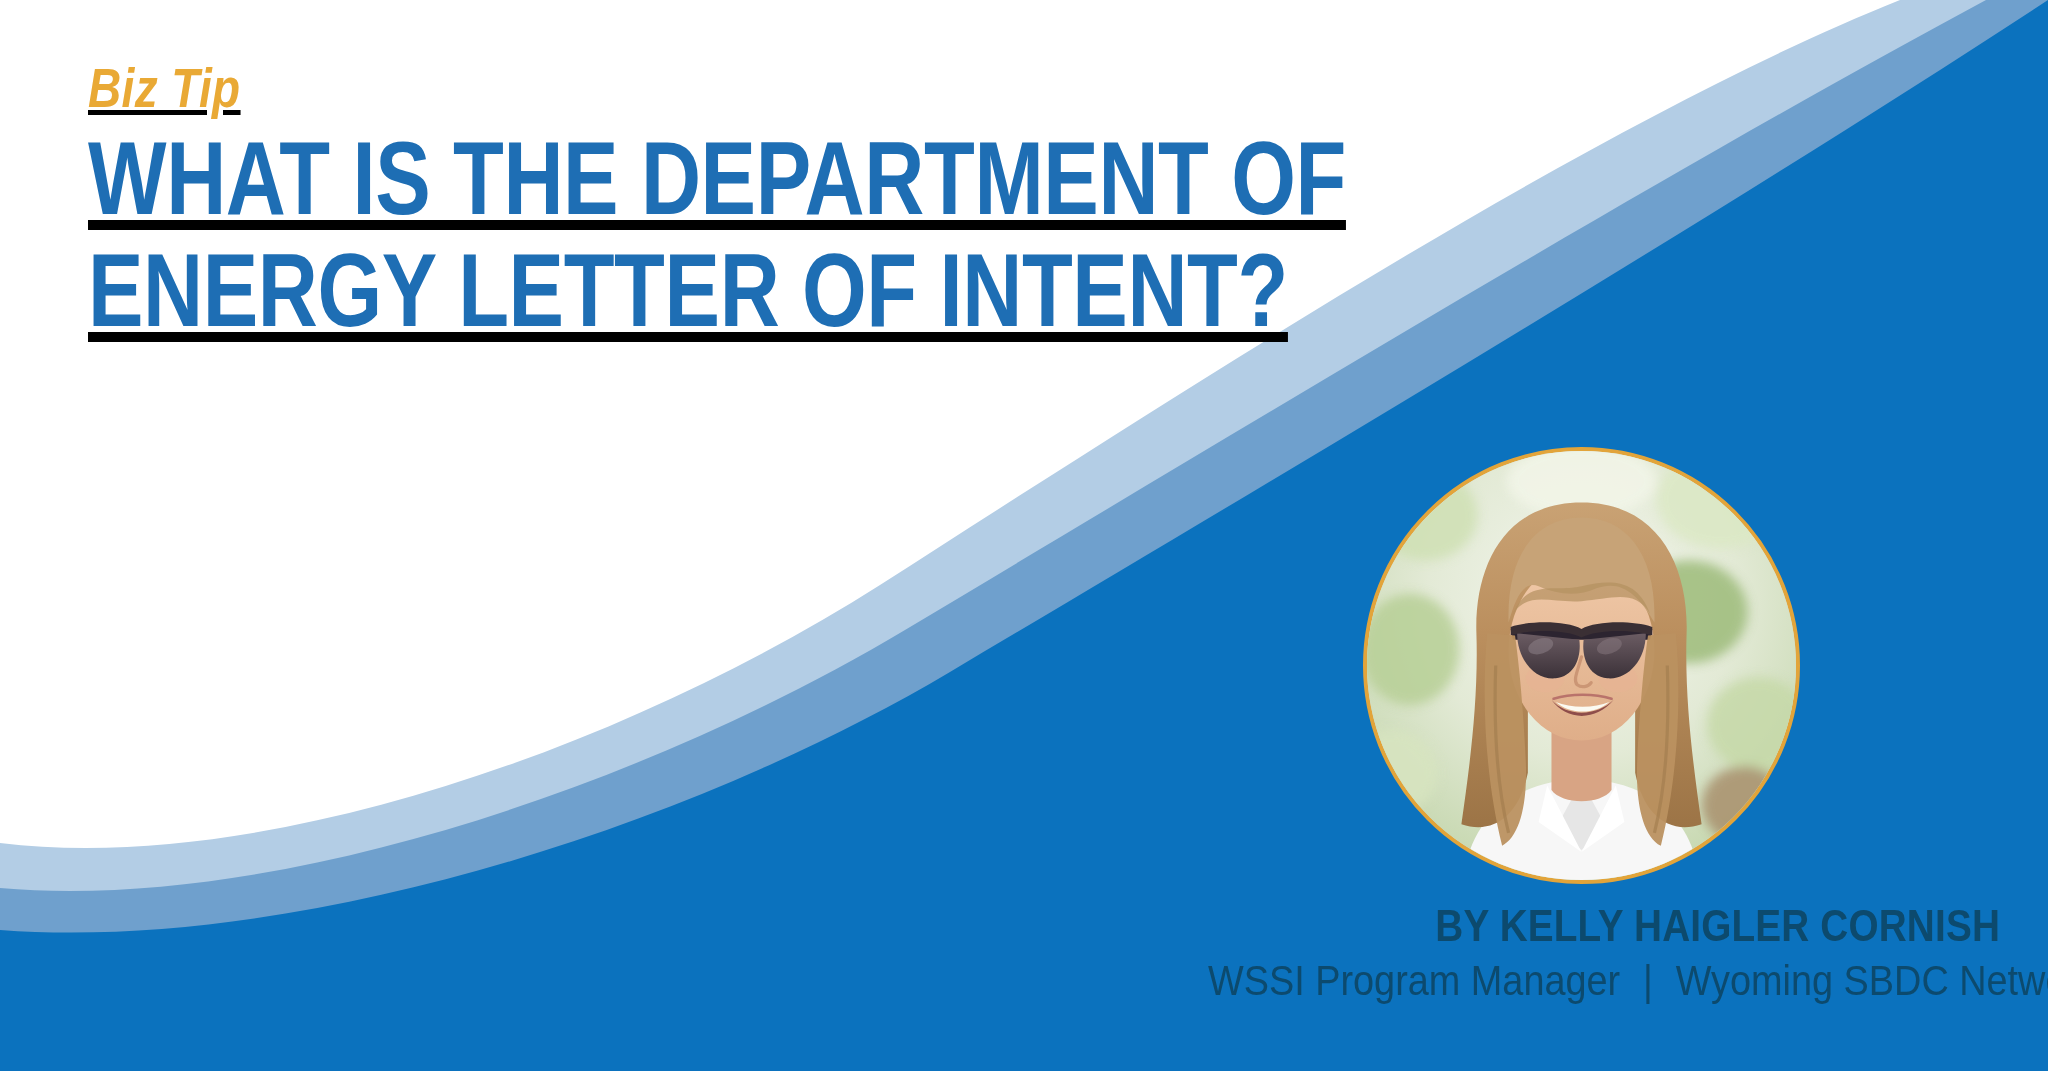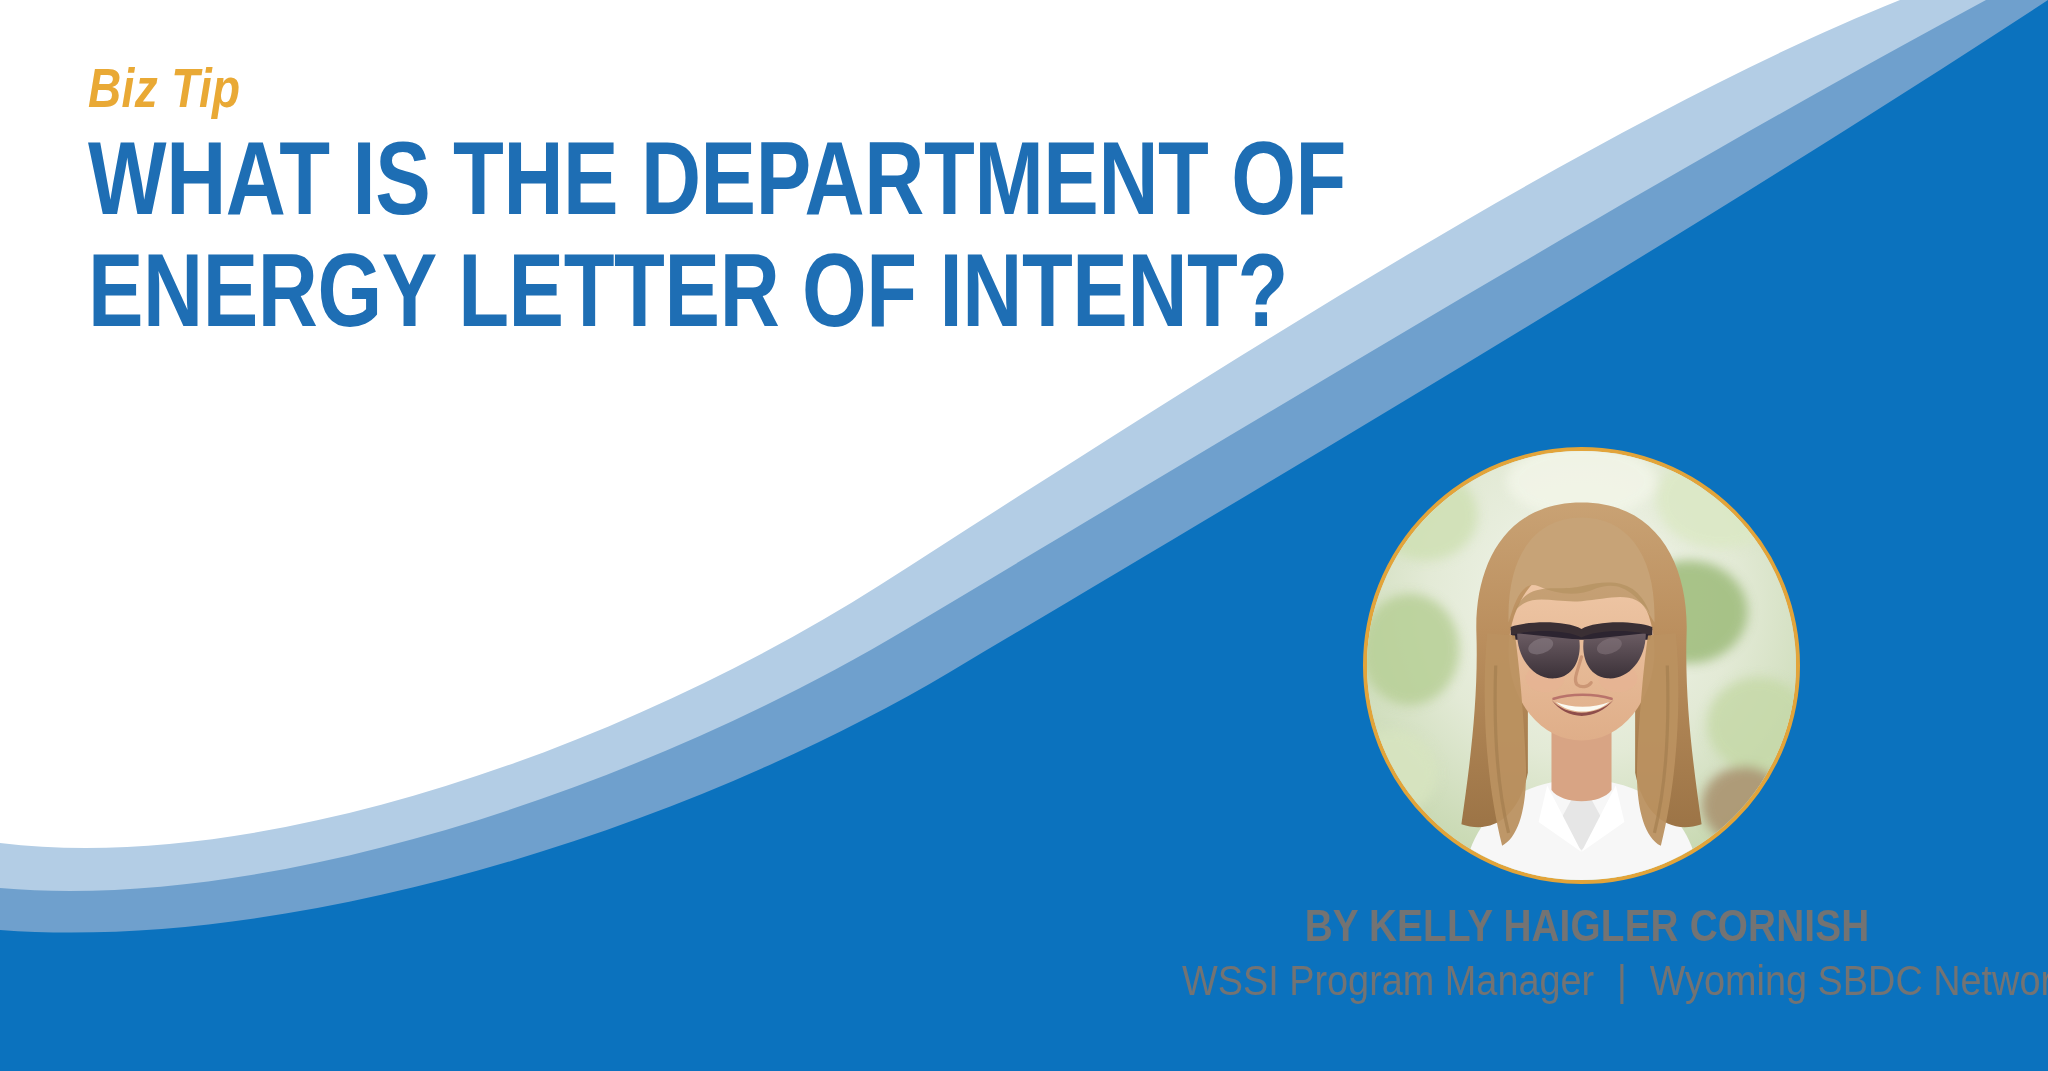--- a/index.html
+++ b/index.html
@@ -27,20 +27,21 @@
     height: 1071px;
     display: block;
   }
 
   
   .text-block {
     position: absolute;
     left: 88px;
     top: 60px;
     width: 1250px;
+    text-decoration: underline;
   }
 
   .eyebrow {
     font-family: "Liberation Sans Narrow", "Liberation Sans", sans-serif;
     font-style: italic;
     font-weight: 700;
     font-size: 56px;
     line-height: 1.0;
     letter-spacing: 0.5px;
     color: #E9A935;
@@ -82,25 +83,25 @@
     position: absolute;
     inset: 0;
     width: 100%;
     height: 100%;
     display: block;
   }
 
   
   .byline {
     position: absolute;
-    right: 74px;
+    right: 48px;
     top: 902px;
     width: 900px;
-    text-align: center;
-    color: #737373;
+    text-align: right;
+    color: #0c4a6e;
   }
   .byline-name {
     font-family: "Liberation Sans Narrow", "Liberation Sans", sans-serif;
     font-weight: 700;
     font-size: 45px;
     line-height: 1.05;
     letter-spacing: 0.2px;
     text-transform: uppercase;
     margin: 0 0 8px 0;
     transform: scaleX(0.86);

